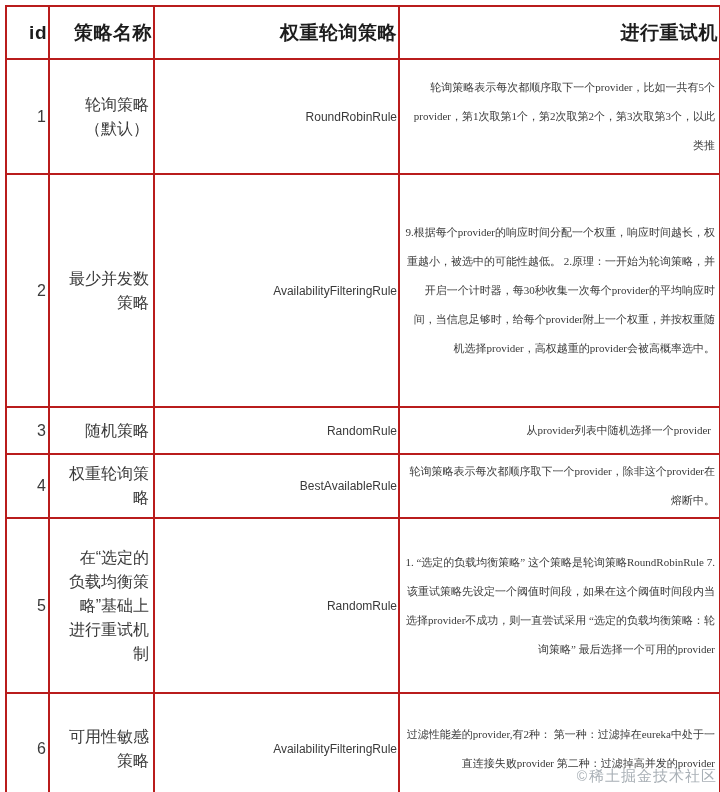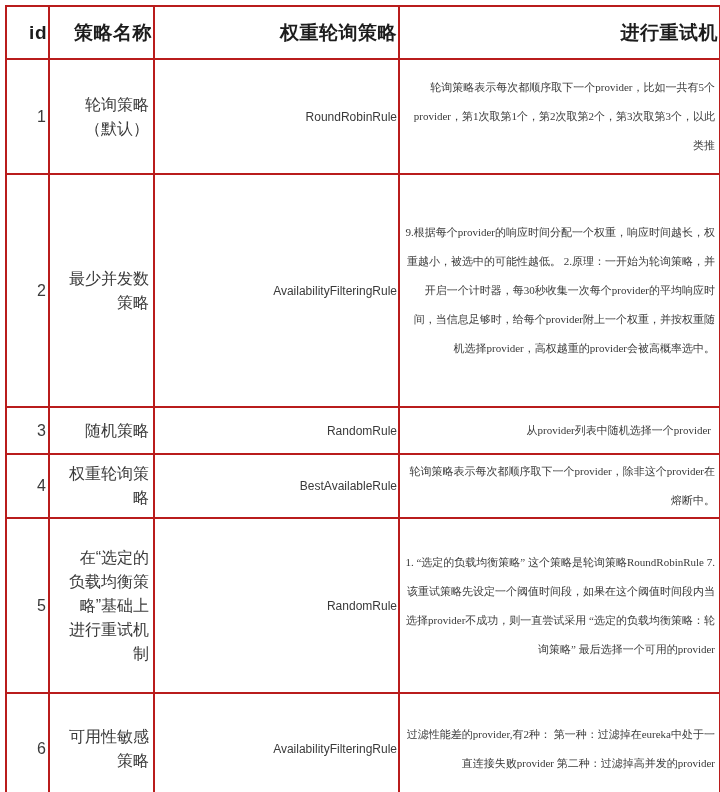--- a/index.html
+++ b/index.html
@@ -149,14 +149,17 @@
       </tr>
       <tr class="r6">
         <td class="cell-id">6</td>
         <td class="cell-name">可用性敏感策略</td>
         <td class="cell-class">AvailabilityFilteringRule</td>
         <td class="cell-principle">过滤性能差的provider,有2种： 第一种：过滤掉在eureka中处于一直连接失败provider 第二种：过滤掉高并发的provider</td>
       </tr>
     </tbody>
   </table>
 
+  <div class="watermark">
+    <span class="wm-symbol">©</span><span>稀土掘金技术社区</span>
+  </div>
 
 </div>
 
 </body></html>

